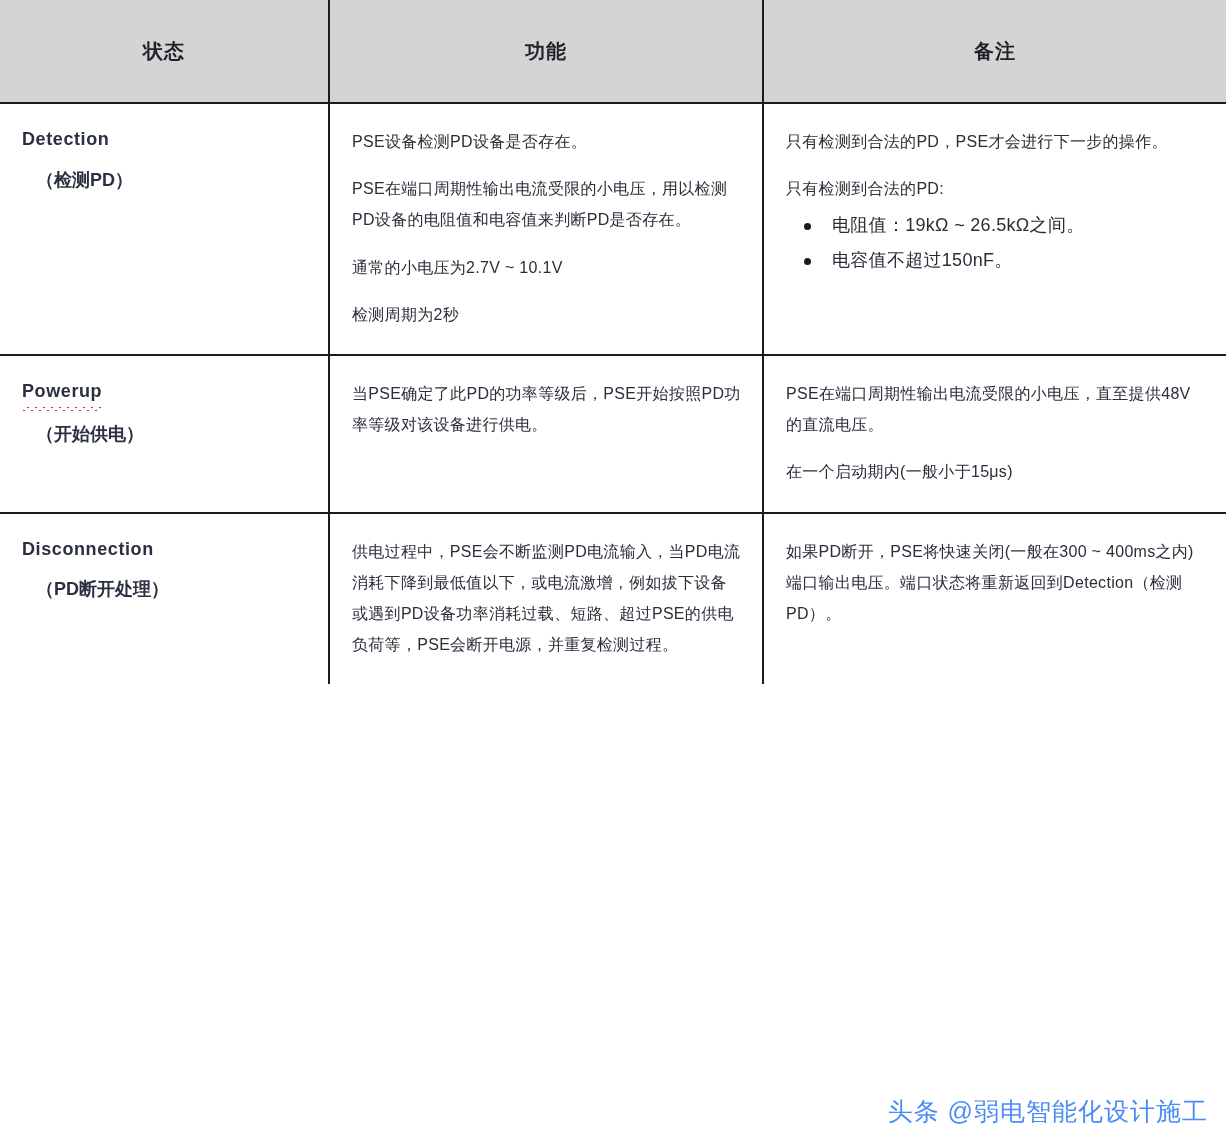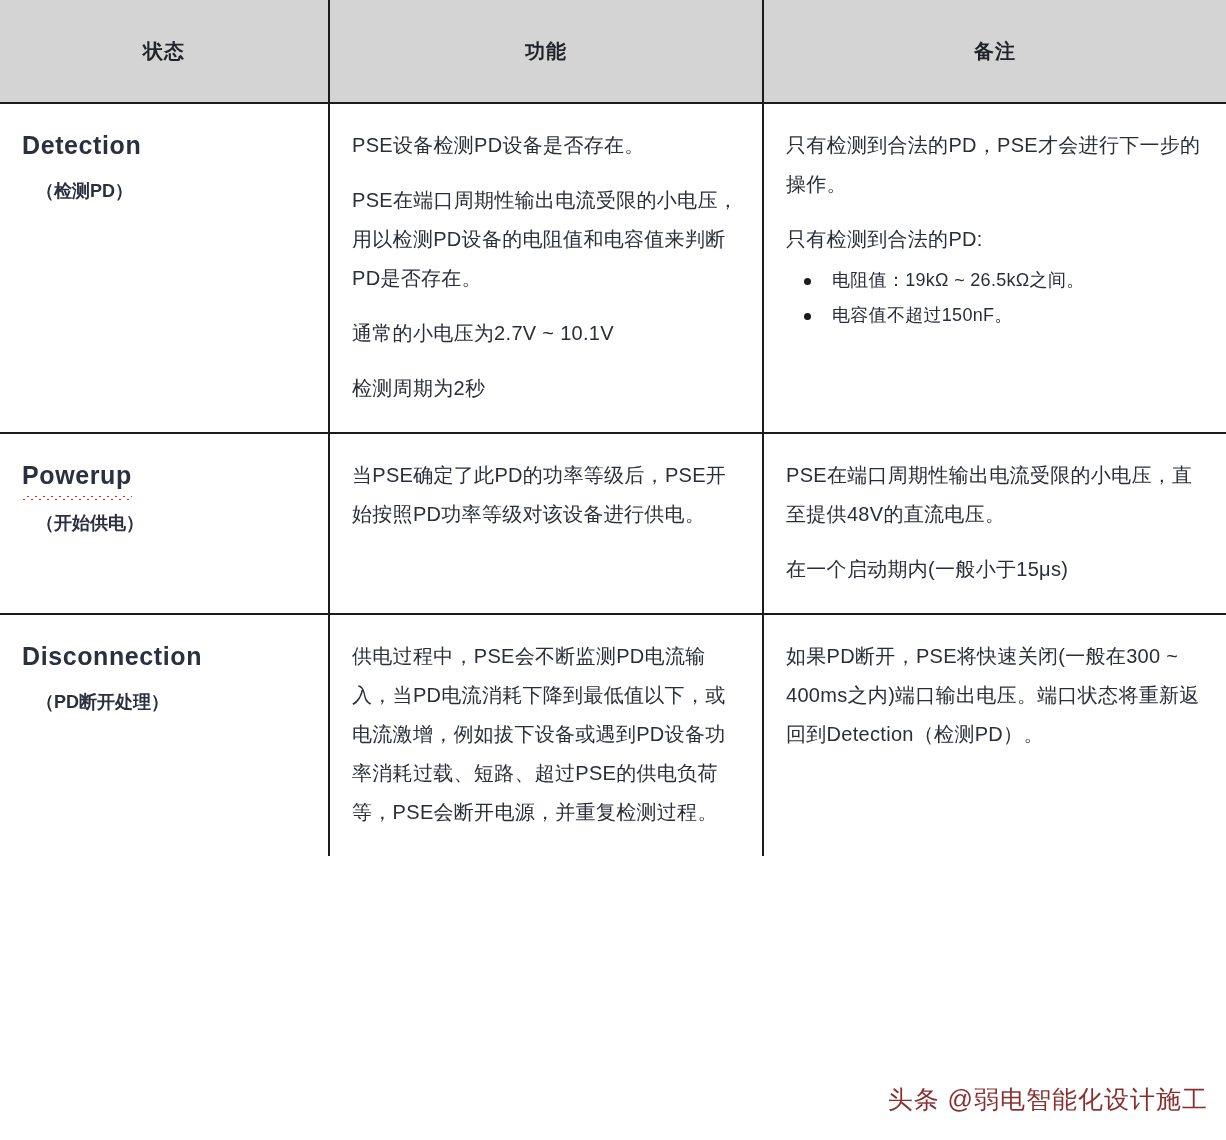--- a/index.html
+++ b/index.html
@@ -51,21 +51,21 @@
     vertical-align: top;
     padding: 22px 20px 24px 22px;
     border-bottom: 2px solid #1b1b1b;
     background: #ffffff;
   }
   tbody tr:last-child td { border-bottom: none; }
   tbody td.div-l { border-left: 2px solid #1b1b1b; }
 
   
   .state-en {
-    font-size: 25px;
+    font-size: 18px;
     font-weight: bold;
     color: #2b3040;
     letter-spacing: 0.6px;
     line-height: 1.55;
     display: block;
   }
   .state-en.spellcheck {
     display: inline-block;
     border-bottom: 2px dotted transparent;
     position: relative;
@@ -87,21 +87,21 @@
     color: #2b3040;
     line-height: 1.6;
     display: block;
     margin-top: 12px;
     padding-left: 14px;
   }
   .state-cn.indent-mid { padding-left: 18px; }
 
   
   .para {
-    font-size: 20px;
+    font-size: 16px;
     line-height: 1.95;
     color: #2a2e38;
     margin: 0;
     letter-spacing: 0.3px;
   }
   .para + .para { margin-top: 16px; }
 
   ul.cond-list {
     list-style: none;
     margin: 4px 0 0 0;
@@ -125,23 +125,23 @@
     border-radius: 50%;
     background: #1b1b1b;
   }
 
   .hl-red { color: #e8332a; font-weight: bold; }
 
   
   .watermark {
     position: absolute;
     right: 18px;
-    bottom: 24px;
+    bottom: 12px;
     font-size: 25px;
-    color: #7f1d1d;
+    color: #3b82f6;
     letter-spacing: 1px;
     white-space: nowrap;
     opacity: 0.92;
     font-weight: 500;
   }
 </style>
 </head>
 <body>
 
 <div class="sheet">

